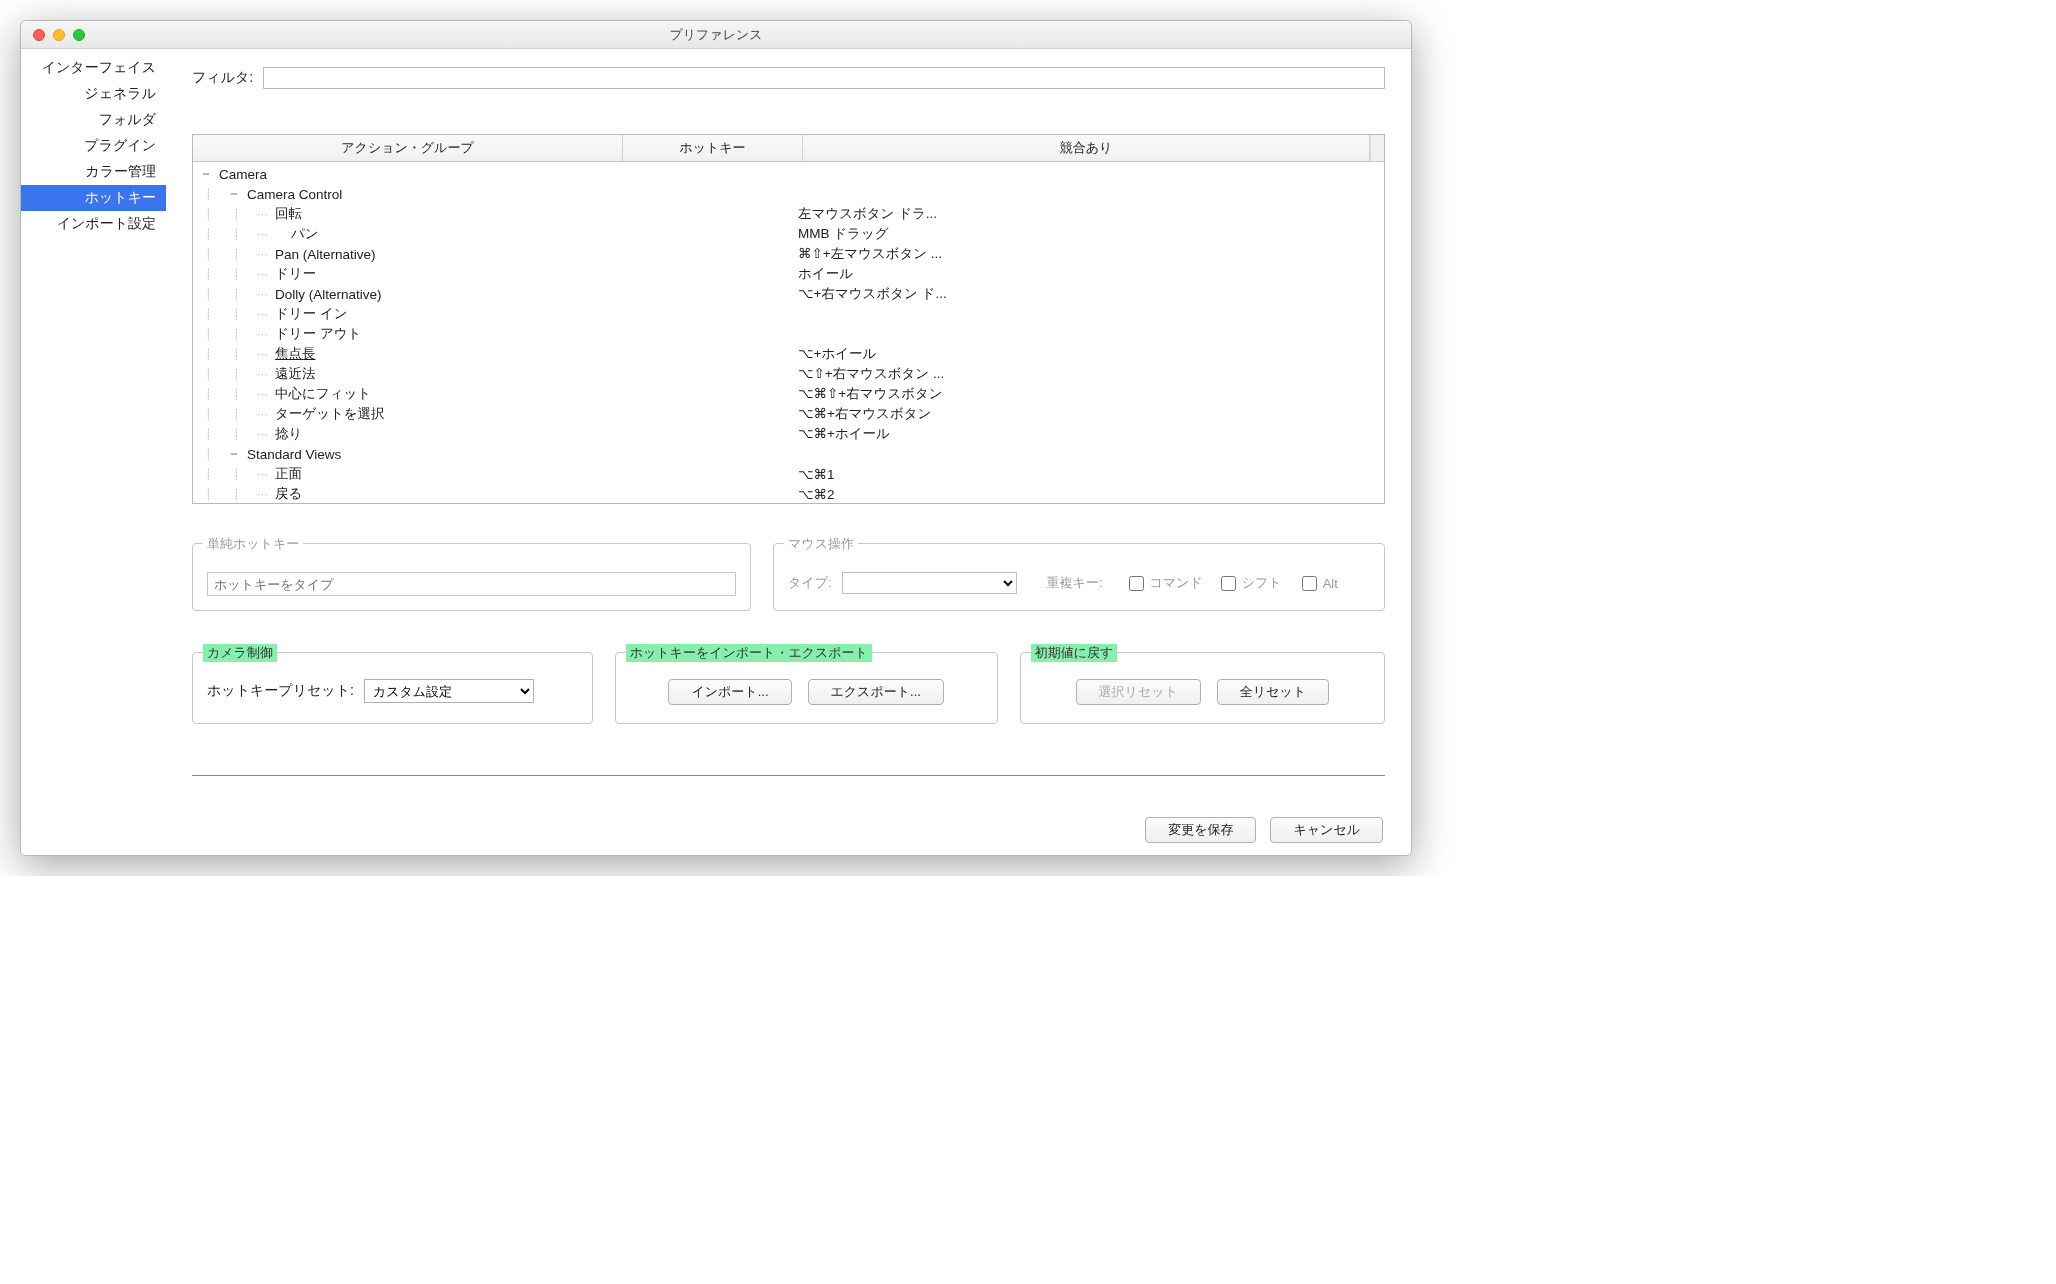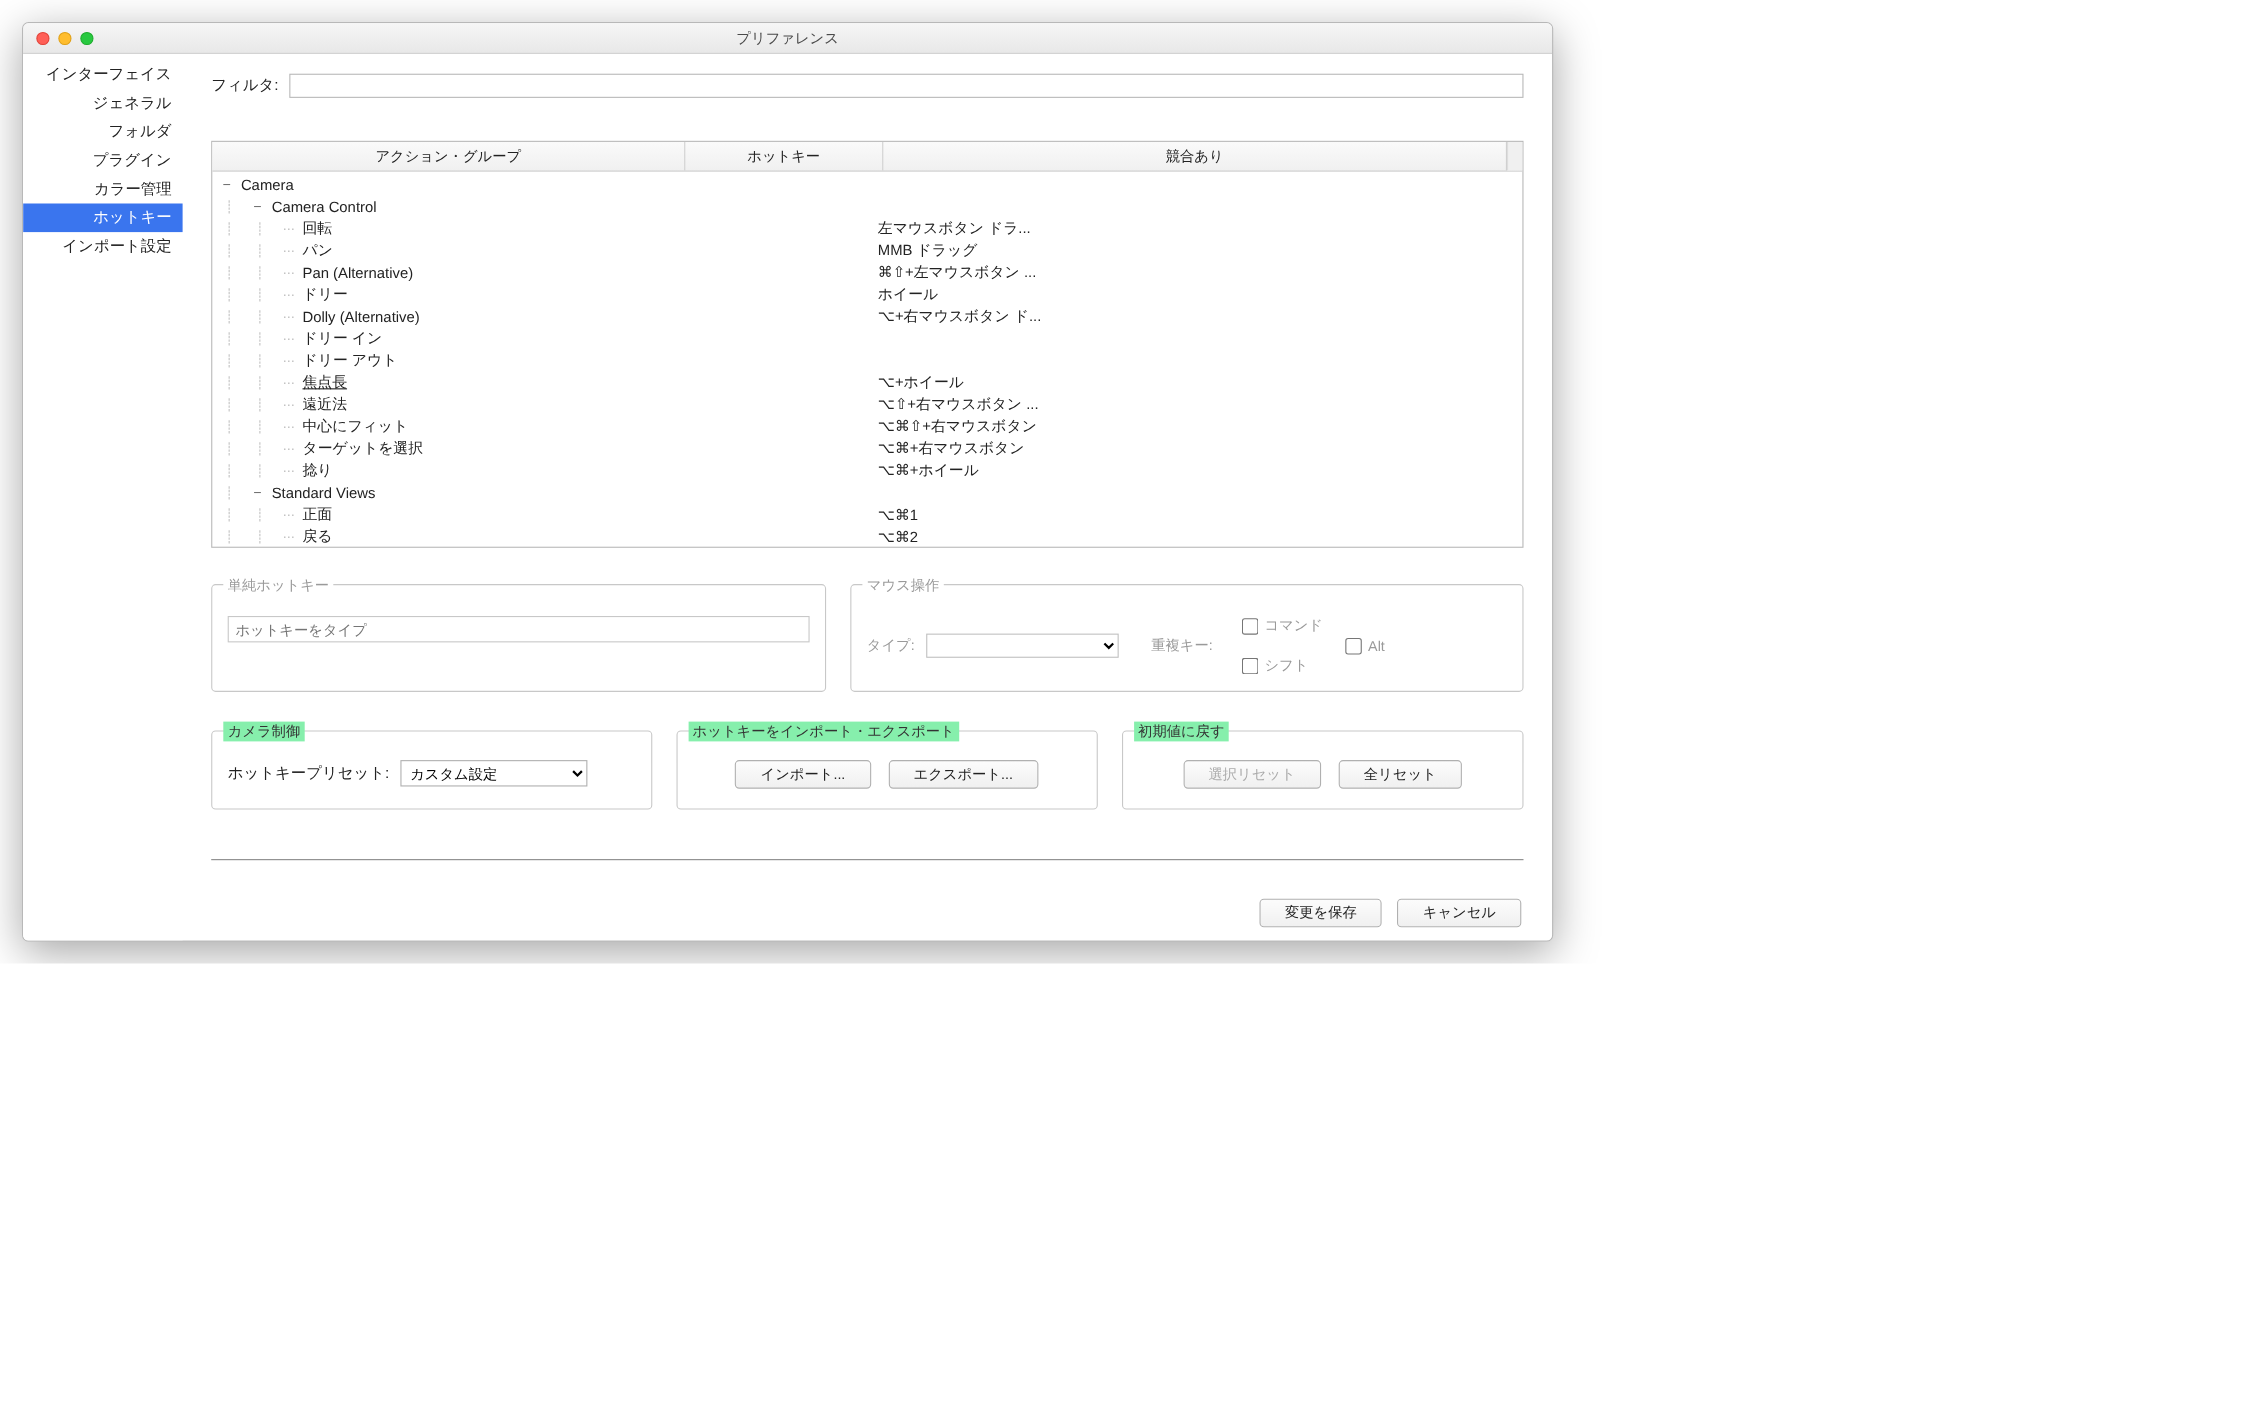--- a/index.html
+++ b/index.html
@@ -38,21 +38,21 @@
 .group-row { display: flex; gap: 22px; margin-top: 10px; }
 .fieldset { border: 1px solid #c8c8c8; border-radius: 4px; padding: 28px 14px 14px 14px; position: relative; }
 .fieldset .legend { position: absolute; top: -9px; left: 10px; background: #fff; padding: 0 4px; font-size: 13px; color: #9a9a9a; }
 .fs-hotkey { flex: 1; }
 .fs-mouse { flex: 1.1; }
 .hk-input { width: 100%; height: 24px; border: 1px solid #c8c8c8; padding: 0 6px; font-size: 13px; color: #aaa; background: #fff; }
 .fs-mouse-inner { display: flex; align-items: center; gap: 10px; }
 .ms-label { font-size: 13px; color: #9a9a9a; }
 .ms-select { width: 175px; height: 22px; border: 1px solid #c0c0c0; background: #fff; font-size: 12px; }
 .dup-label { font-size: 13px; color: #9a9a9a; margin-left: 20px; }
-.check-col { display: flex; flex-direction: column; gap: 18px; margin-left: 16px; }
+.check-col { display: flex; flex-direction: row; gap: 18px; margin-left: 16px; }
 .check-row { display: flex; align-items: center; gap: 6px; }
 .check-row input { width: 15px; height: 15px; }
 .check-row span { font-size: 13px; color: #9a9a9a; }
 .alt-row { display: flex; align-items: center; gap: 6px; margin-left: 10px; }
 .bottom-groups { display: flex; gap: 22px; margin-top: 12px; }
 .bg-fieldset { border: 1px solid #c8c8c8; border-radius: 4px; padding: 26px 14px 18px 14px; position: relative; }
 .bg-fieldset .legend { position: absolute; top: -9px; left: 10px; background: #86efac; padding: 0 4px; font-size: 13px; color: #333; }
 .bg-cam { flex: 1.05; }
 .bg-imp { flex: 1; display: flex; align-items: center; gap: 16px; justify-content: center; }
 .bg-reset { flex: 0.95; display: flex; align-items: center; gap: 16px; justify-content: center; }
@@ -118,21 +118,21 @@
               <span class="branch" style="position: absolute; left: 38px;">┊</span>
               <span class="branch">⋯</span>
               <span class="label" style="margin-left: 6px;">回転</span>
               <span class="hk">左マウスボタン ドラ...</span>
             </div>
             <div class="tree-row">
               <span class="indent" style="width: 62px;"></span>
               <span class="branch" style="position: absolute; left: 10px;">┊</span>
               <span class="branch" style="position: absolute; left: 38px;">┊</span>
               <span class="branch">⋯</span>
-              <span class="label" style="margin-left: 6px;">パン</span>
+              <span class="label" style="margin-left: 22px;">パン</span>
               <span class="hk">MMB ドラッグ</span>
             </div>
             <div class="tree-row">
               <span class="indent" style="width: 62px;"></span>
               <span class="branch" style="position: absolute; left: 10px;">┊</span>
               <span class="branch" style="position: absolute; left: 38px;">┊</span>
               <span class="branch">⋯</span>
               <span class="label" style="margin-left: 6px;">Pan (Alternative)</span>
               <span class="hk">⌘⇧+左マウスボタン ...</span>
             </div>

